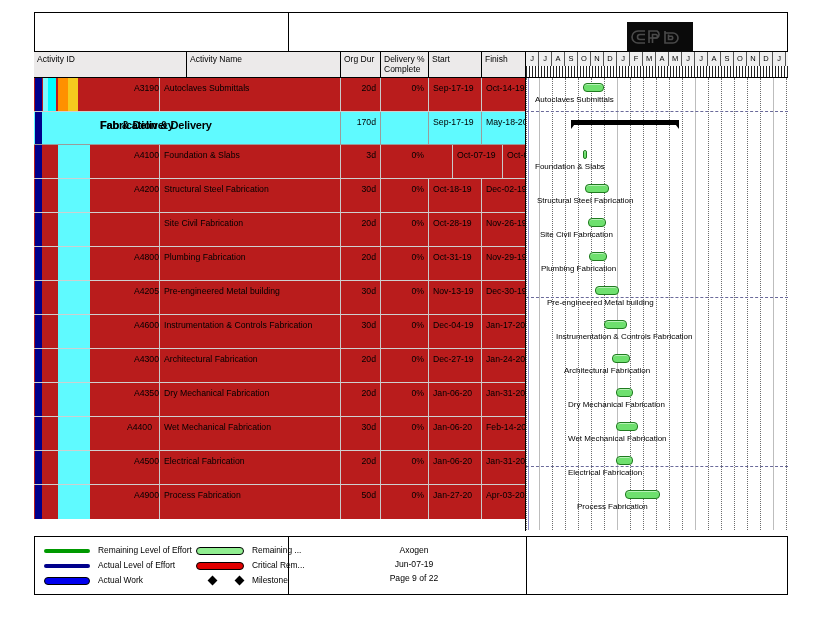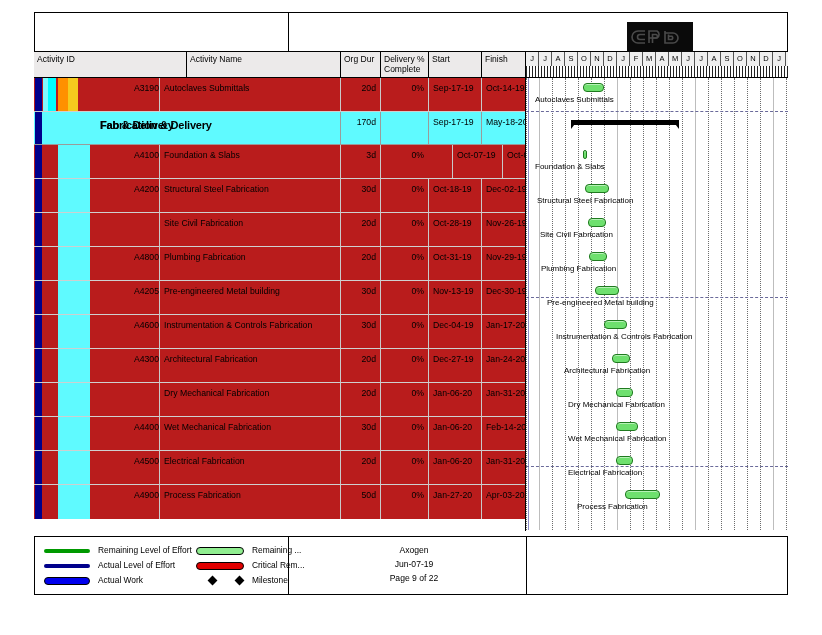--- a/index.html
+++ b/index.html
@@ -203,30 +203,31 @@
         <div class="cell r" style="left:44px;width:85px;">A4300</div>
         <div class="cell bl" style="left:125px;width:181px;">Architectural Fabrication</div>
         <div class="cell bl r" style="left:306px;width:40px;">20d</div>
         <div class="cell bl r" style="left:346px;width:48px;">0%</div>
         <div class="cell bl" style="left:394px;width:53px;">Dec-27-19</div>
         <div class="cell bl" style="left:447px;width:44px;">Jan-24-20</div>
       </div>
       <div class="row">
         <div class="st" style="position:absolute;left:1px;top:0;width:7px;height:100%;background:#00008b;"></div>
         <div class="cyanband"></div>
+        <div class="cell r" style="left:44px;width:85px;">A4350</div>
         <div class="cell bl" style="left:125px;width:181px;">Dry Mechanical Fabrication</div>
         <div class="cell bl r" style="left:306px;width:40px;">20d</div>
         <div class="cell bl r" style="left:346px;width:48px;">0%</div>
         <div class="cell bl" style="left:394px;width:53px;">Jan-06-20</div>
         <div class="cell bl" style="left:447px;width:44px;">Jan-31-20</div>
       </div>
       <div class="row">
         <div class="st" style="position:absolute;left:1px;top:0;width:7px;height:100%;background:#00008b;"></div>
         <div class="cyanband"></div>
-        <div class="cell r" style="left:44px;width:85px;">A4400</div>
+        <div class="cell r" style="left:37px;width:85px;">A4400</div>
         <div class="cell bl" style="left:125px;width:181px;">Wet Mechanical Fabrication</div>
         <div class="cell bl r" style="left:306px;width:40px;">30d</div>
         <div class="cell bl r" style="left:346px;width:48px;">0%</div>
         <div class="cell bl" style="left:394px;width:53px;">Jan-06-20</div>
         <div class="cell bl" style="left:447px;width:44px;">Feb-14-20</div>
       </div>
       <div class="row">
         <div class="st" style="position:absolute;left:1px;top:0;width:7px;height:100%;background:#00008b;"></div>
         <div class="cyanband"></div>
         <div class="cell r" style="left:44px;width:85px;">A4500</div>

